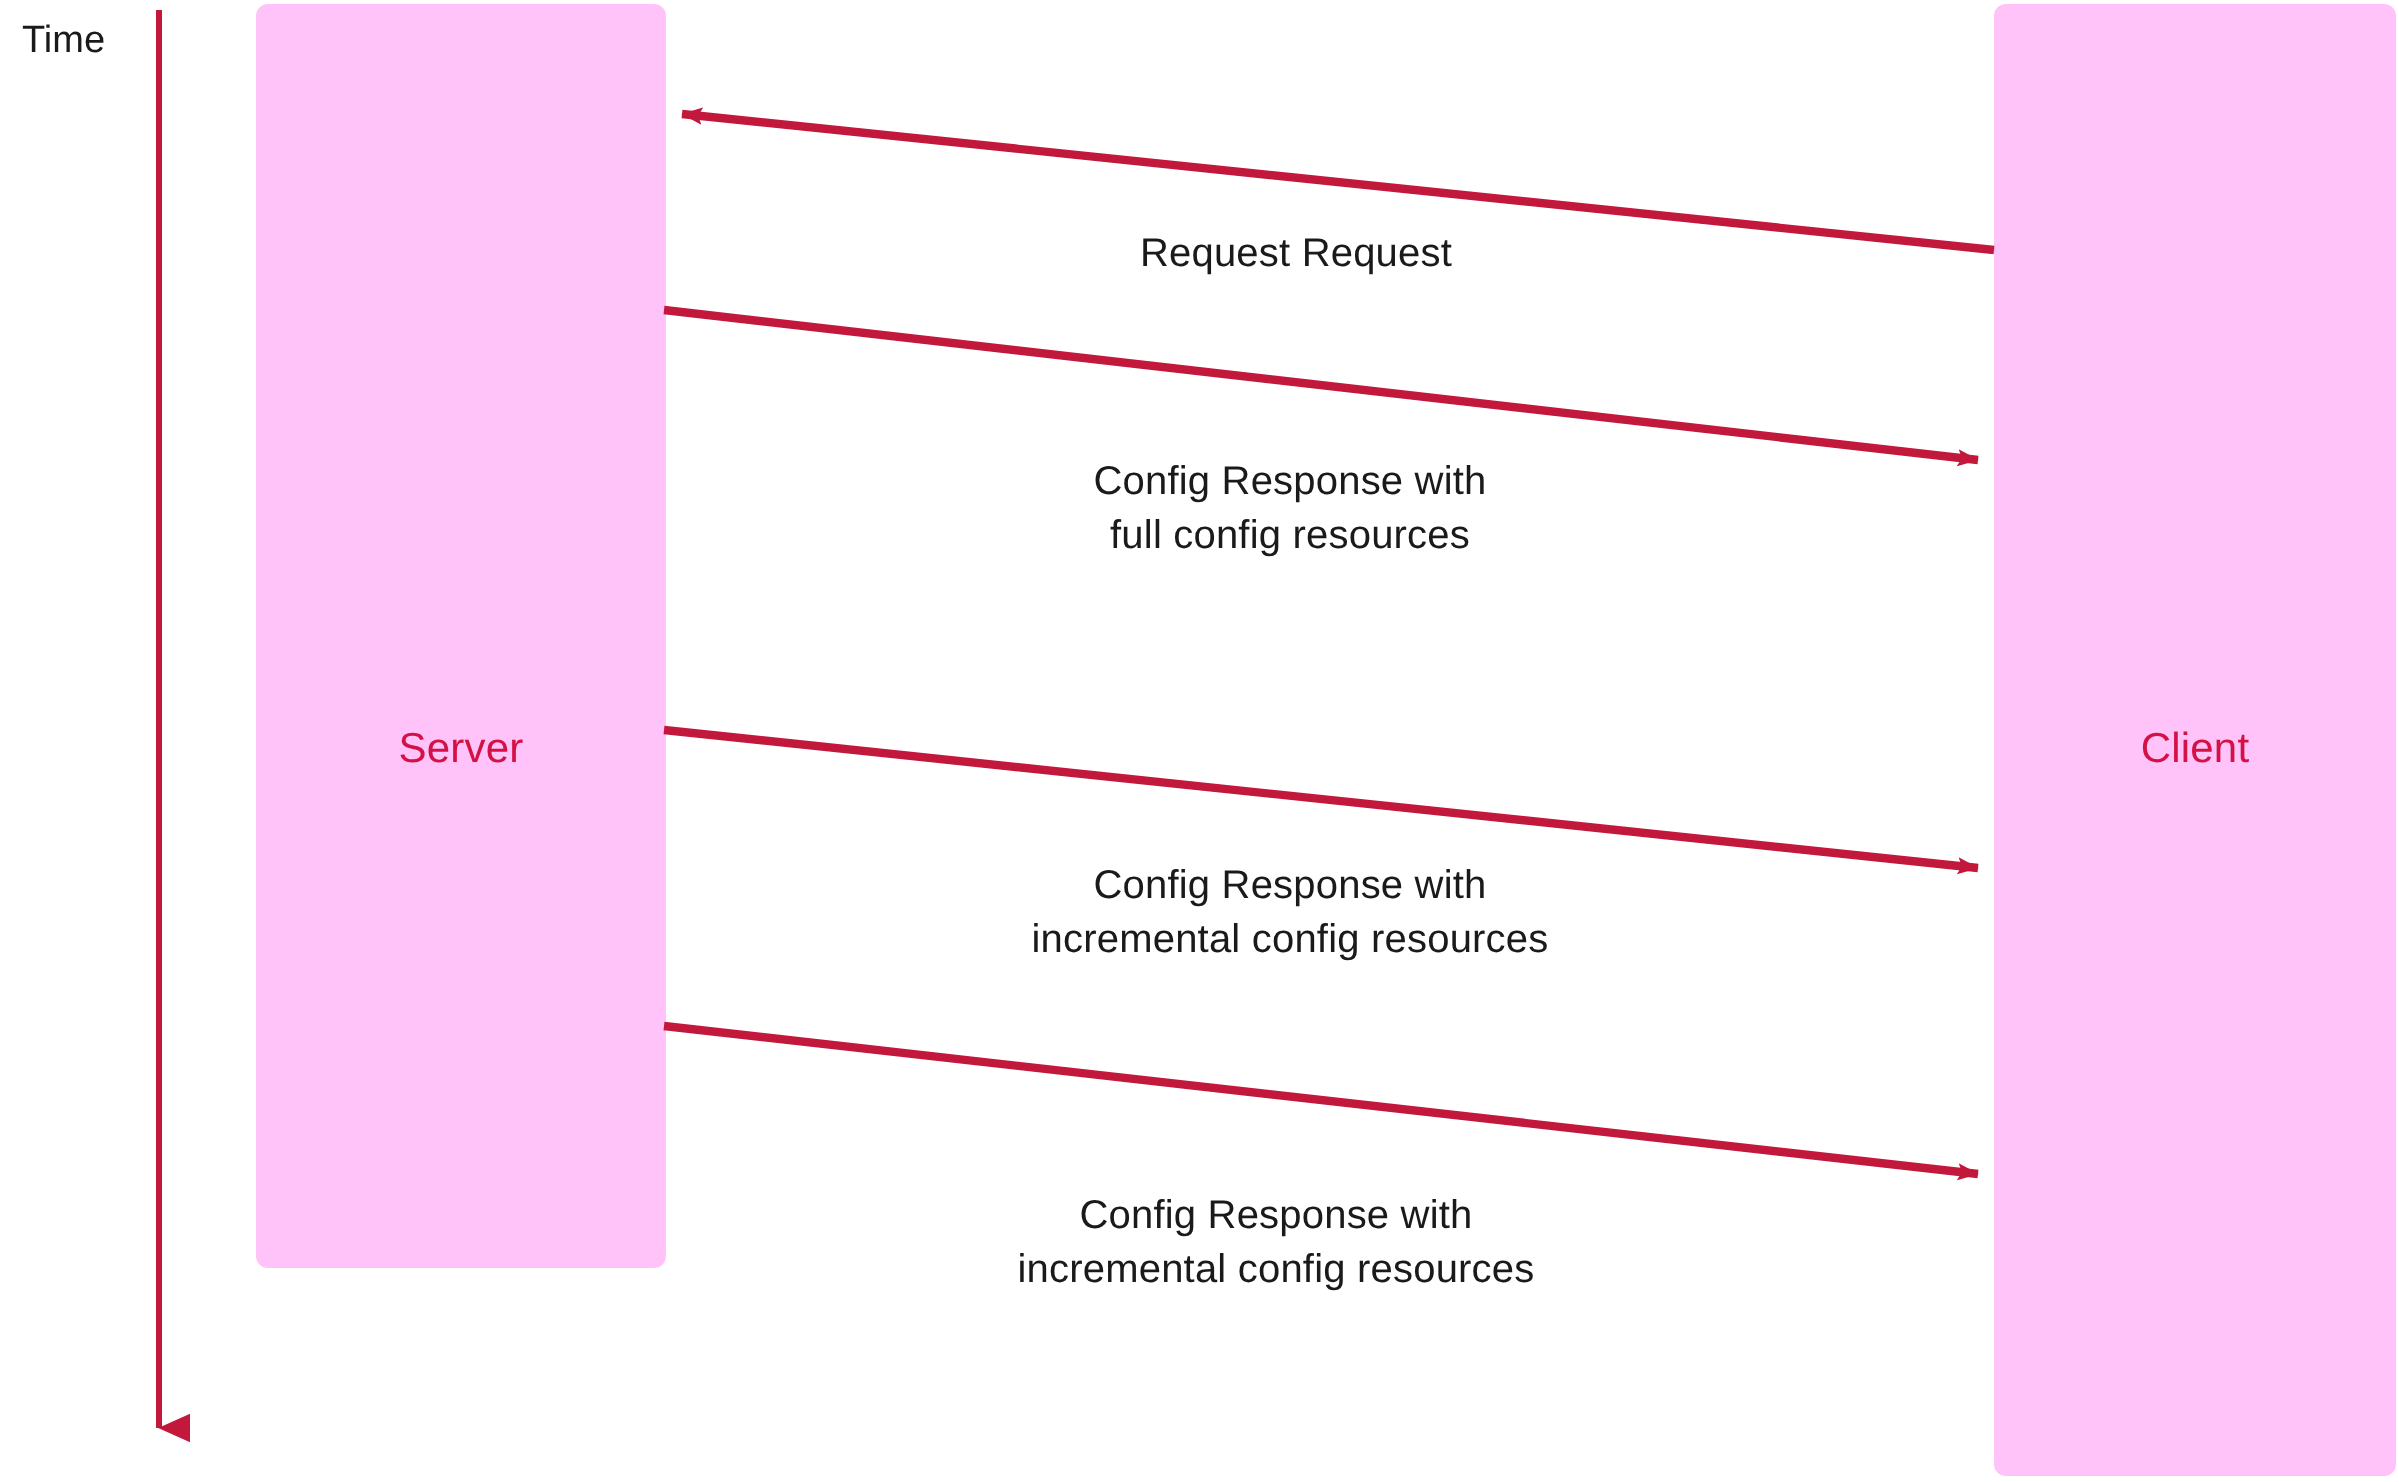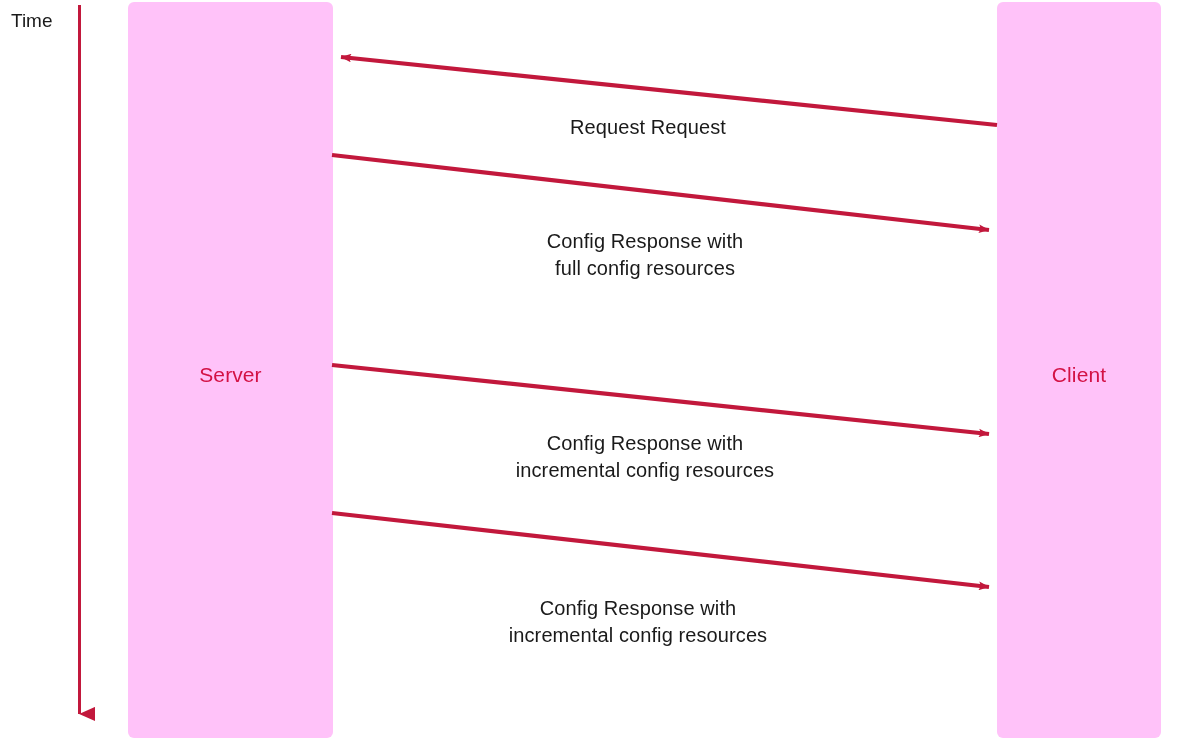--- a/index.html
+++ b/index.html
@@ -34,27 +34,27 @@
   
   .lifeline-box {
     position: absolute;
     border-radius: 6px;
   }
 
   #lifeline-server {
     left: 128px;
     top: 2px;
     width: 205px;
-    height: 736px;
+    height: 632px;
   }
 
   #lifeline-client {
     left: 997px;
     top: 2px;
-    width: 164px;
+    width: 201px;
     height: 736px;
   }
 
   .lifeline-label {
     position: absolute;
     font-size: 21px;
     line-height: 1;
     white-space: nowrap;
     letter-spacing: 0.1px;
   }

